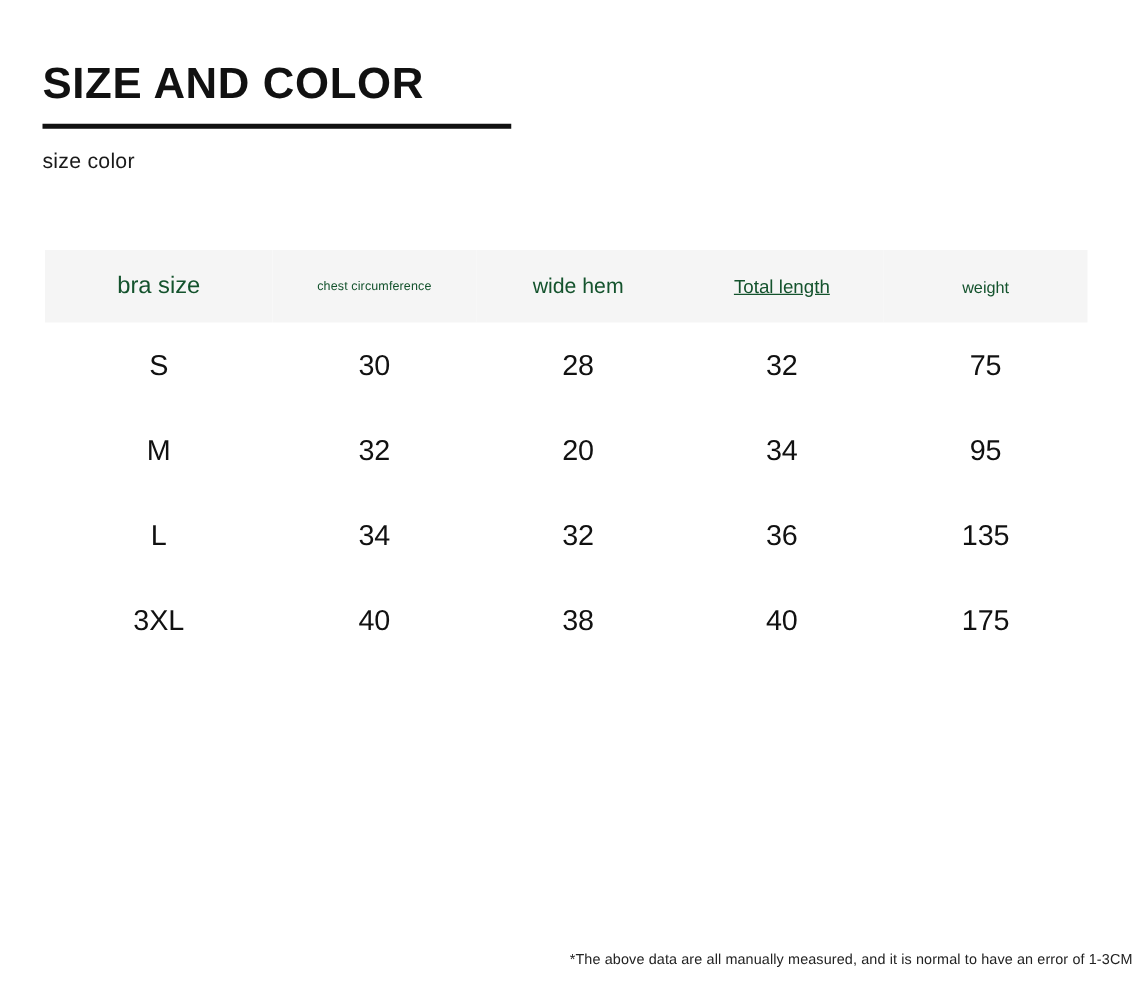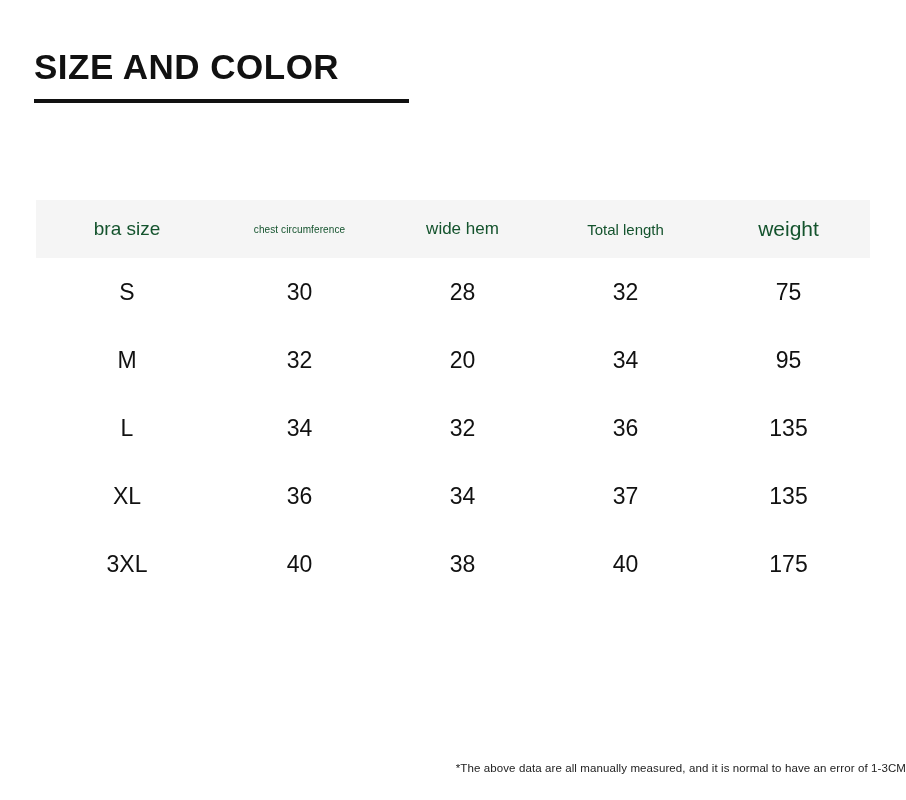--- a/index.html
+++ b/index.html
@@ -84,22 +84,22 @@
   
   .col-0 { width: 182px; }
   .col-1 { width: 163px; }
   .col-2 { width: 163px; }
   .col-3 { width: 163px; }
   .col-4 { width: 163px; }
 
   th.h-0 { font-size: 19px; }
   th.h-1 { font-size: 10px; letter-spacing: 0.1px; }
   th.h-2 { font-size: 17px; }
-  th.h-3 { font-size: 15px; }
-  th.h-4 { font-size: 21px; }
+  th.h-3 { font-size: 15px; text-decoration: underline; }
+  th.h-4 { font-size: 13px; }
 
   table.size-table tbody td {
     height: 68px;
     text-align: center;
     vertical-align: middle;
     font-size: 23px;
     font-weight: 400;
     color: #111111;
     padding: 0;
   }
@@ -116,20 +116,21 @@
   }
 </style>
 </head>
 <body>
 
 <div class="page">
 
   <div class="header-block">
     <h1 class="title">SIZE AND COLOR</h1>
     <div class="title-rule"></div>
+    <p class="subtitle">size color</p>
   </div>
 
   <div class="table-wrap">
     <table class="size-table">
       <colgroup>
         <col class="col-0">
         <col class="col-1">
         <col class="col-2">
         <col class="col-3">
         <col class="col-4">
@@ -159,27 +160,20 @@
           <td>95</td>
         </tr>
         <tr>
           <td>L</td>
           <td>34</td>
           <td>32</td>
           <td>36</td>
           <td>135</td>
         </tr>
         <tr>
-          <td>XL</td>
-          <td>36</td>
-          <td>34</td>
-          <td>37</td>
-          <td>135</td>
-        </tr>
-        <tr>
           <td>3XL</td>
           <td>40</td>
           <td>38</td>
           <td>40</td>
           <td>175</td>
         </tr>
       </tbody>
     </table>
   </div>
 

